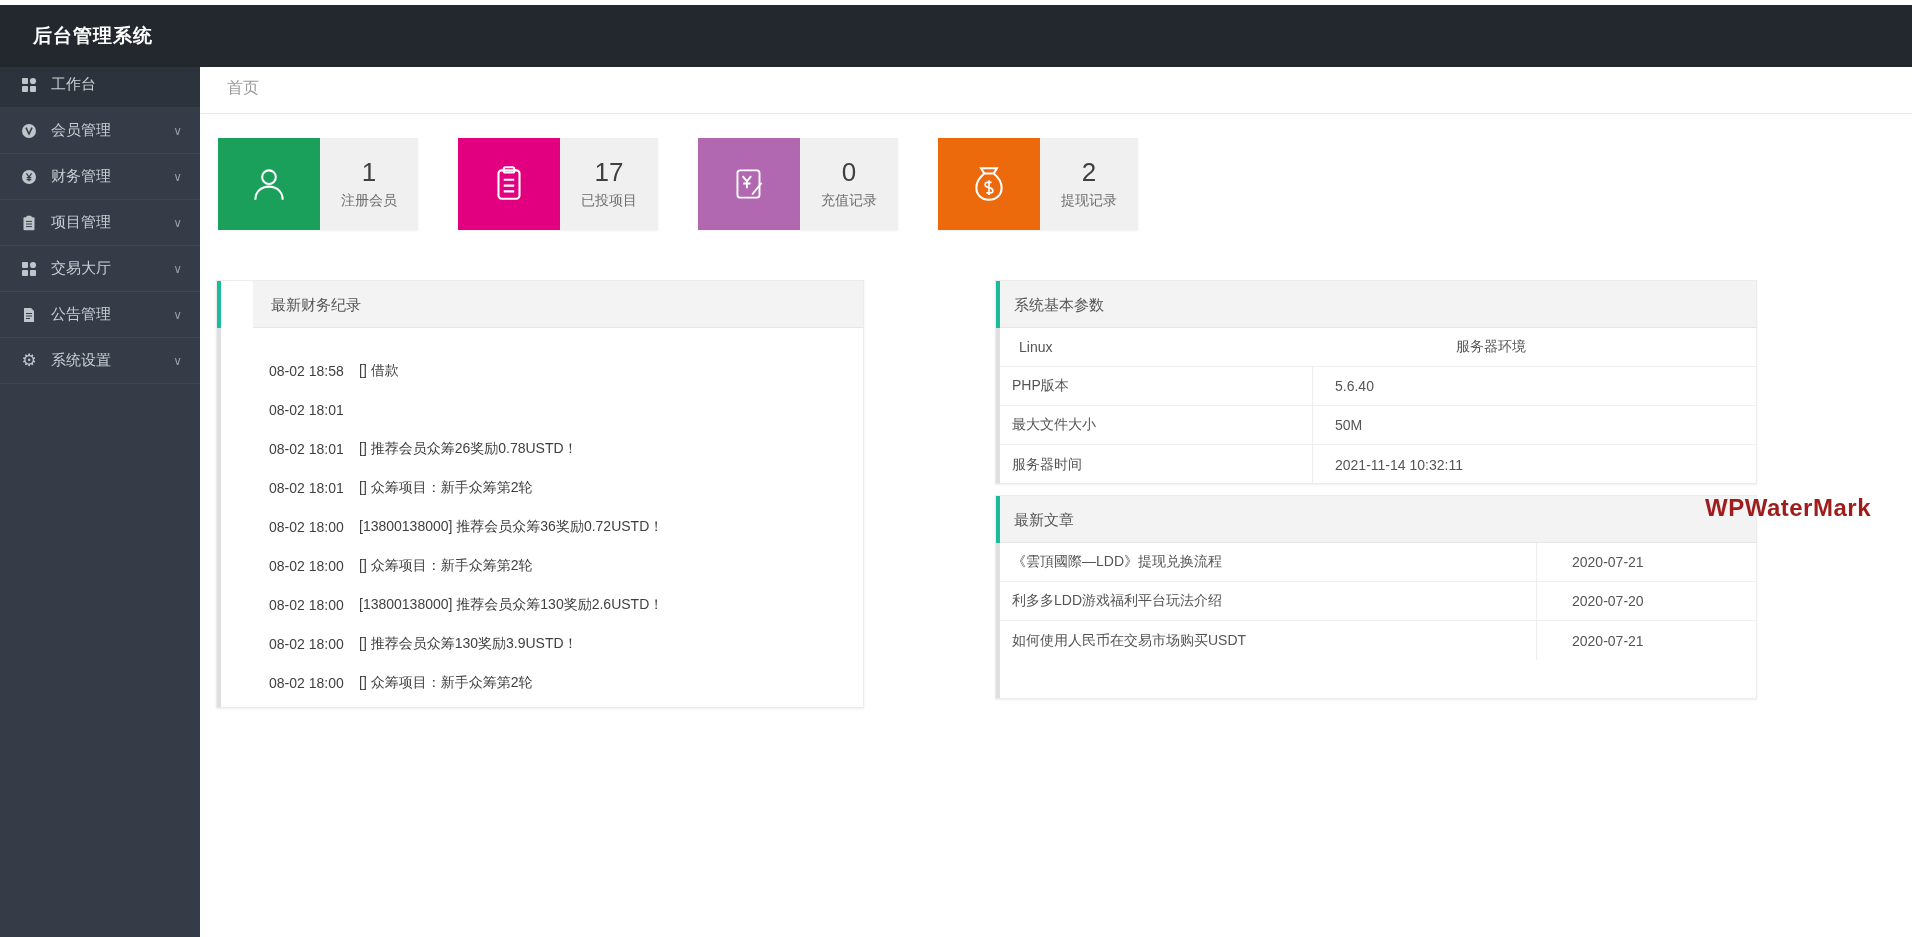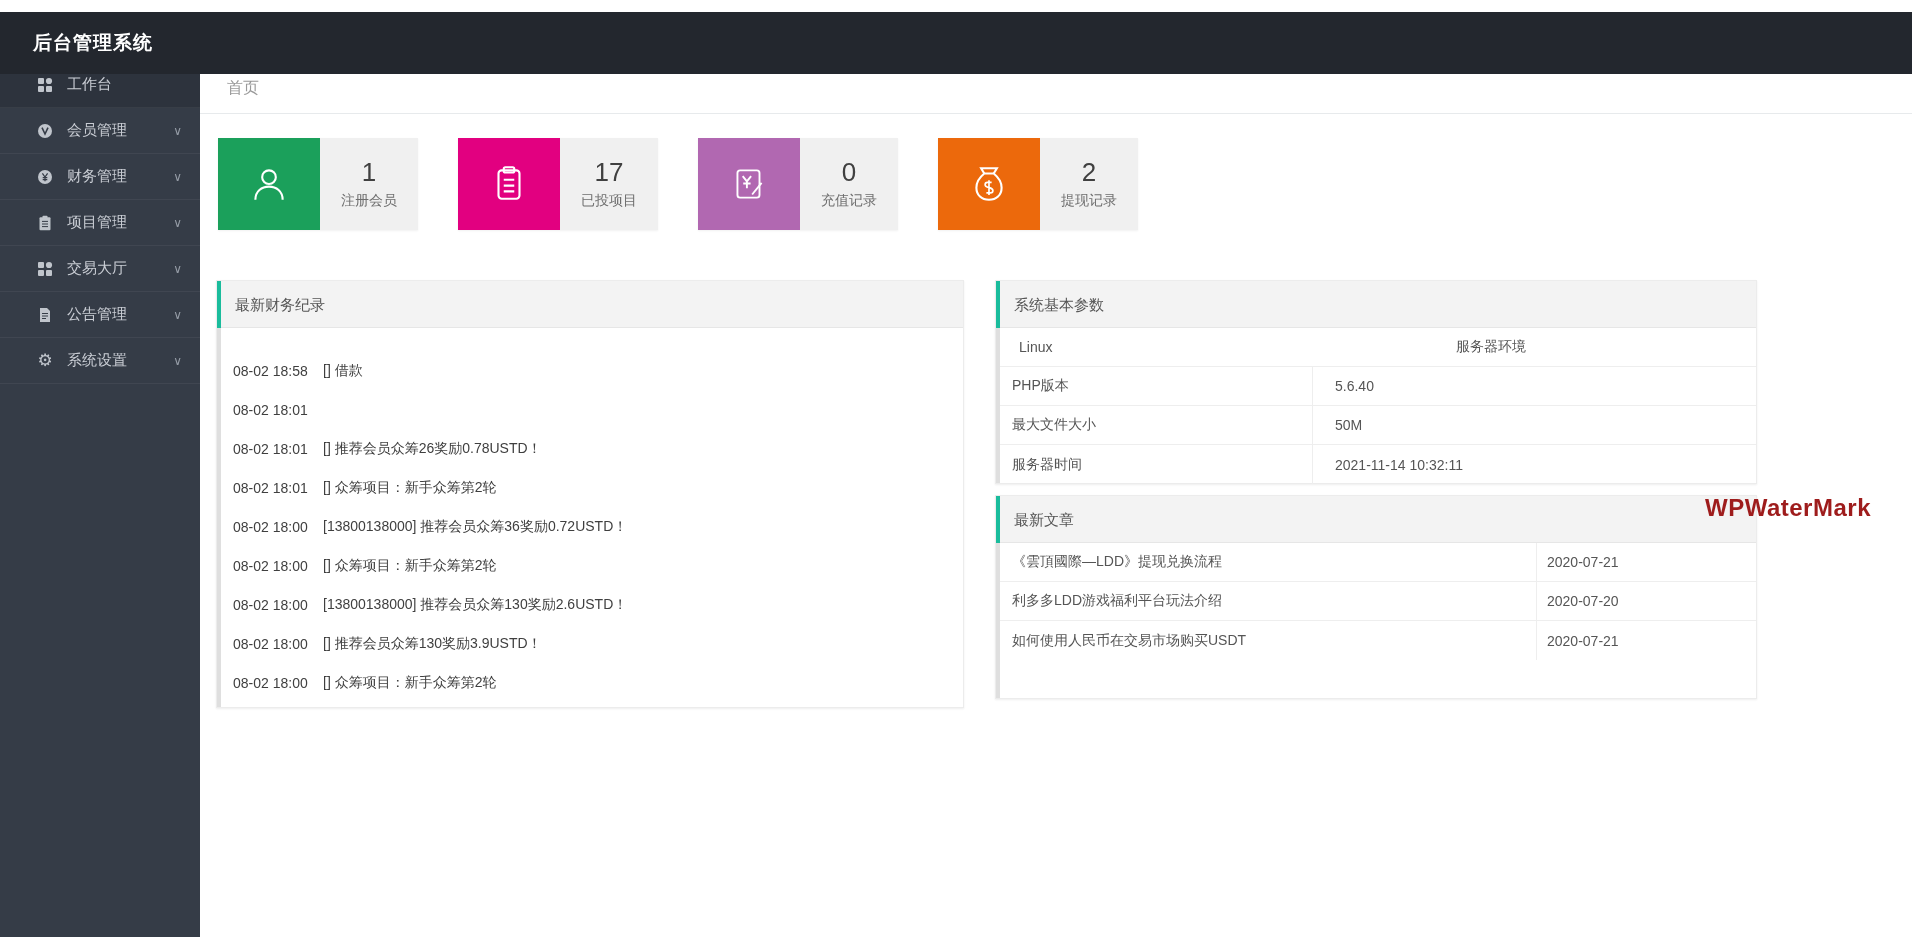--- a/index.html
+++ b/index.html
@@ -2,27 +2,27 @@
 <html><head>
 <meta charset="utf-8">
 <style>
   * { margin:0; padding:0; box-sizing:border-box; }
   html,body { width:1912px; height:937px; }
   body {
     position:relative; background:#ffffff; overflow:hidden;
     font-family:"Liberation Sans","DejaVu Sans",sans-serif; color:#333;
   }
   
-  .topbar { position:absolute; left:0; top:12px; width:1912px; height:62px; background:#23272e; z-index:20; }
+  .topbar { position:absolute; left:0; top:5px; width:1912px; height:62px; background:#23272e; z-index:20; }
   .topbar-title { position:absolute; left:33px; top:0; line-height:62px; color:#fff; font-size:19px; font-weight:bold; letter-spacing:1px; }
   .topbar-user { position:absolute; right:75px; top:0; line-height:62px; color:#fefefe; font-size:14px; cursor:pointer; }
   .topbar-user .chev { margin-left:5px; font-size:12px; color:#d7dadf; }
   
   .sidebar { position:absolute; left:0; top:62px; width:200px; height:875px; background:#353c47; z-index:10; }
-  .side-item { height:46px; display:flex; align-items:center; padding:0 28px 0 36px;
+  .side-item { height:46px; display:flex; align-items:center; padding:0 28px 0 20px;
     color:#c9cdd4; font-size:15px; border-bottom:1px solid rgba(255,255,255,0.055); cursor:pointer; }
   .side-item.active { background:#2d333d; }
   .s-icon { width:18px; height:18px; margin-right:13px; display:flex; align-items:center; justify-content:center; color:#c0c5cc; flex:none; }
   .s-icon svg { width:16px; height:16px; display:block; }
   .s-icon.gear { font-size:17px; line-height:1; }
   .side-item .chev { margin-left:auto; margin-right:-10px; color:#959ca6; font-size:12px; }
   
   .crumbbar { position:absolute; left:200px; top:62px; width:1712px; height:52px; background:#fff; border-bottom:1px solid #e7eaec; }
   .crumb { position:absolute; left:27px; top:0; line-height:51px; font-size:16px; color:#999; cursor:pointer; }
   
@@ -34,36 +34,36 @@
   .stat-label { font-size:14px; color:#6e6e6e; margin-top:4px; }
   .c-green  { background:#1ba05b; }
   .c-pink   { background:#e20080; }
   .c-purple { background:#b168b1; }
   .c-orange { background:#ec690c; }
   
   .panel { position:absolute; background:#fff; border:1px solid #ececec; box-shadow:0 1px 2px rgba(0,0,0,0.07); }
   .panel-accent-header { position:absolute; left:0; top:0; width:4px; height:47px; background:#1abc9c; z-index:2; }
   .panel-accent-body { position:absolute; left:0; top:47px; width:4px; bottom:0; background:#dfdfdf; z-index:2; }
   .panel-header { height:47px; line-height:47px; background:#f3f3f3; border-bottom:1px solid #e6e6e6; padding-left:18px; font-size:15px; color:#555; }
-  .panel-finance  { left:216px; top:280px; width:748px; height:428px; }
+  .panel-finance  { left:216px; top:280px; width:648px; height:428px;padding-left:36px; }
   .panel-sys      { left:995px; top:280px; width:762px; height:204px; }
   .panel-articles { left:995px; top:495px; width:762px; height:204px; }
   
   .rec-body { padding:23px 20px 0 16px; }
   .record-row { height:39px; display:flex; align-items:center; font-size:14px; color:#3f3f3f; }
   .rec-time { width:90px; flex:none; }
   .rec-text { flex:1; }
   
   .t-row { height:39px; display:flex; align-items:stretch; border-bottom:1px solid #eeeeee; font-size:14px; color:#555; }
   .t-row:last-child { border-bottom:none; }
   .t-cell { display:flex; align-items:center; padding-left:16px; }
   .sys-label { width:316px; flex:none; }
   .sys-value { flex:1; border-left:1px solid #eeeeee; padding-left:22px; }
   .art-title { width:540px; flex:none; }
-  .art-date  { flex:1; border-left:1px solid #eeeeee; padding-left:10px; }
+  .art-date  { flex:1; border-left:1px solid #eeeeee; padding-left:35px; }
   
   .watermark { position:absolute; left:1705px; top:446px; font-size:24px; font-weight:bold; color:#9e1c1c; letter-spacing:0.5px; z-index:30;margin-top:48px; }
 </style>
 </head>
 <body>
 
 <div class="topbar">
   <div class="topbar-title">后台管理系统</div>
 </div>
 

